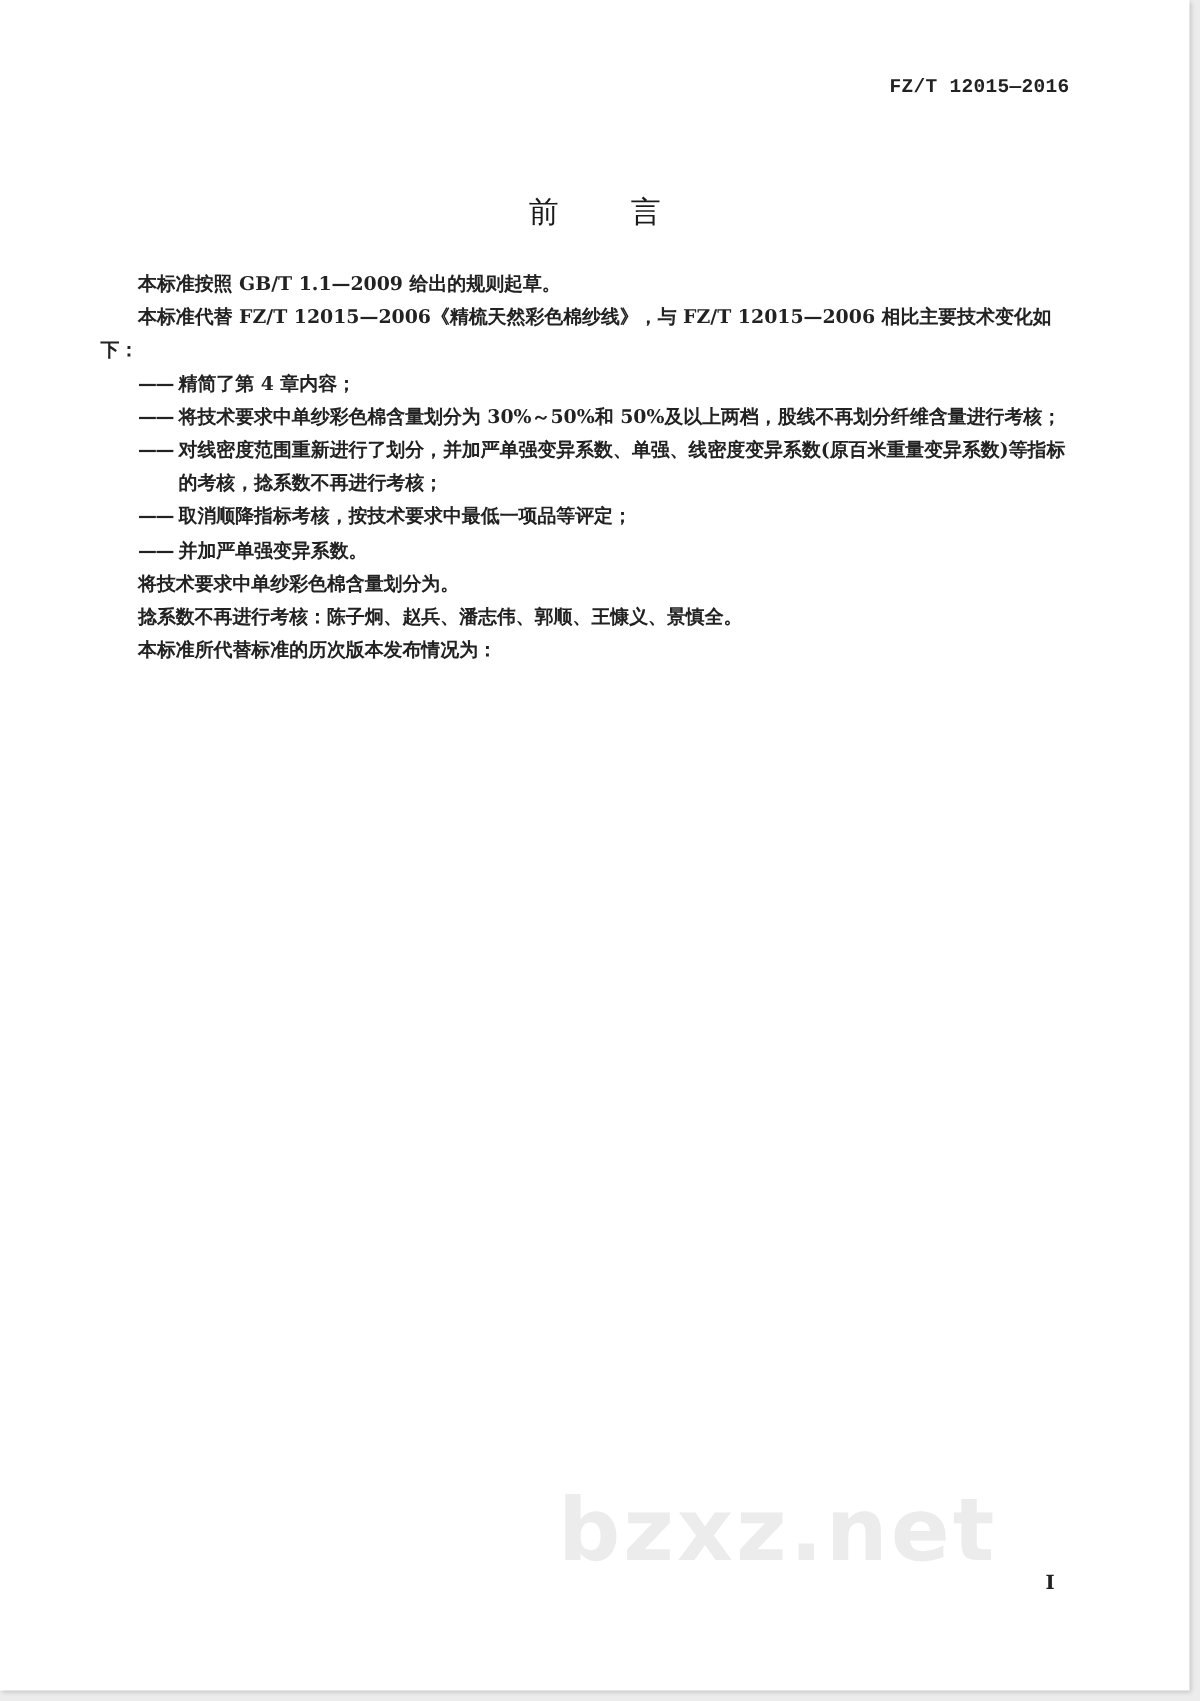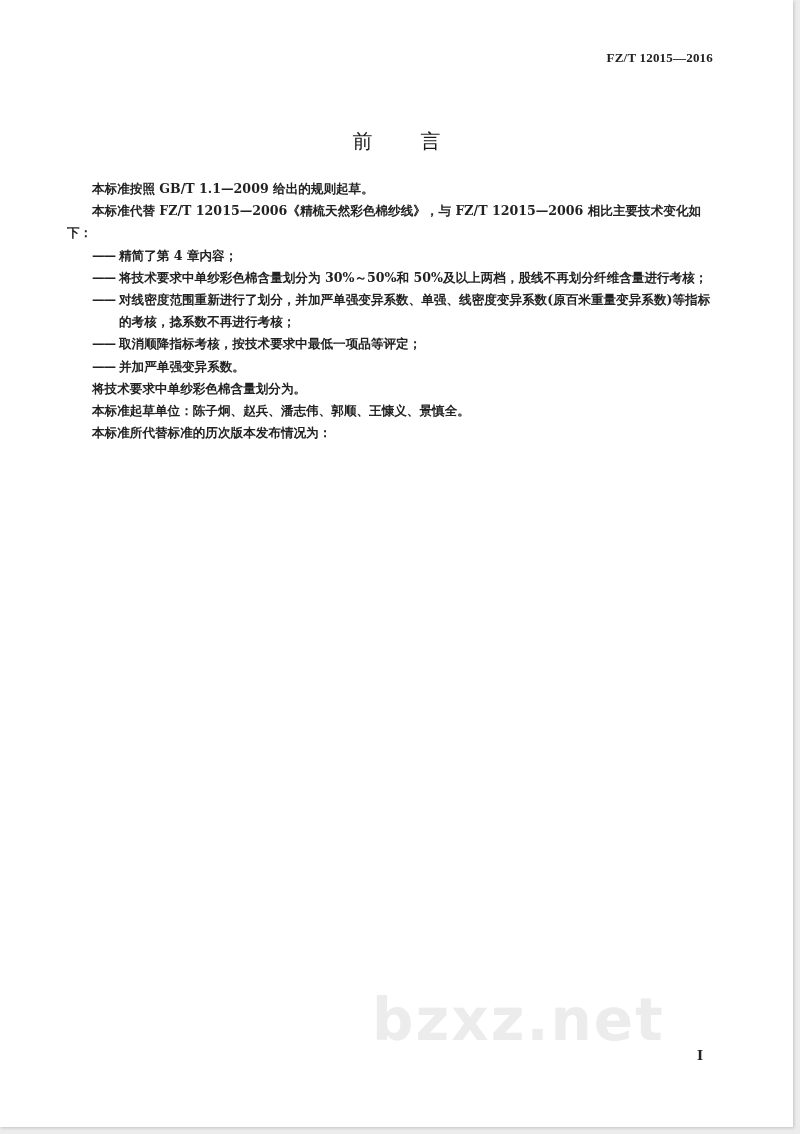--- a/index.html
+++ b/index.html
@@ -21,21 +21,21 @@
       top: 0;
       width: 793px;
       height: 1127px;
       background: #ffffff;
       box-shadow: 1px 1px 3px rgba(0,0,0,0.18);
     }
     .doc-code {
       position: absolute;
       right: 80px;
       top: 50px;
-      font-family: Liberation Serif, serif;
+      font-family: Liberation Mono, monospace;
       font-weight: bold;
       font-size: 13px;
       letter-spacing: 0.2px;
       color: #222;
     }
     .title {
       position: absolute;
       left: 0;
       right: 0;
       top: 128px;
@@ -110,21 +110,21 @@
 
     <div>
       <p class="item"><span class="dash">——</span><span>精简了第 4 章内容；</span></p>
       <p class="item"><span class="dash">——</span><span>将技术要求中单纱彩色棉含量划分为 30%～50%和 50%及以上两档，股线不再划分纤维含量进行考核；</span></p>
       <p class="item"><span class="dash">——</span><span>对线密度范围重新进行了划分，并加严单强变异系数、单强、线密度变异系数(原百米重量变异系数)等指标的考核，捻系数不再进行考核；</span></p>
       <p class="item"><span class="dash">——</span><span>取消顺降指标考核，按技术要求中最低一项品等评定；</span></p>
       <p class="item"><span class="dash">——</span><span>并加严单强变异系数。</span></p>
     </div>
 
     <p class="p">将技术要求中单纱彩色棉含量划分为。</p>
-    <p class="p">本标准起草单位：陈子炯、赵兵、潘志伟、郭顺、王慷义、景慎全。</p>
+    <p class="p">捻系数不再进行考核：陈子炯、赵兵、潘志伟、郭顺、王慷义、景慎全。</p>
     <p class="p">本标准所代替标准的历次版本发布情况为：</p>
 
   </div>
 
   <div class="watermark">bzxz.net</div>
 
   <div class="page-number">I</div>
 
 </div>
 

